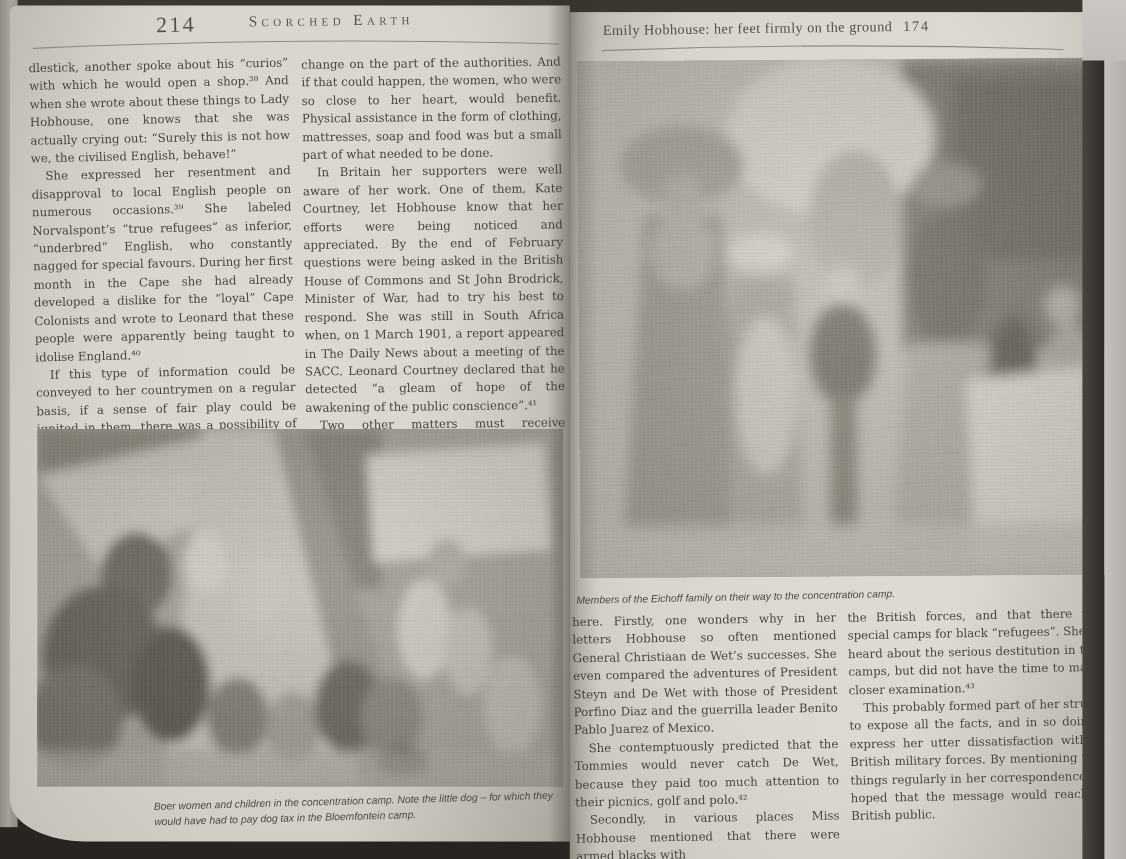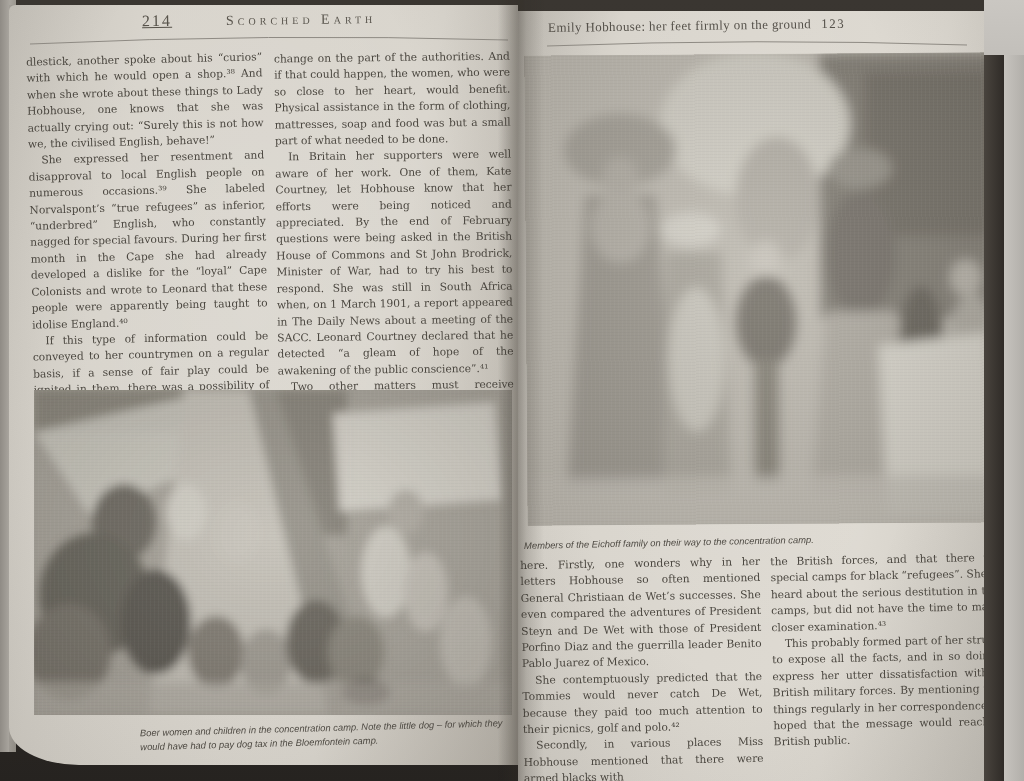--- a/index.html
+++ b/index.html
@@ -18,21 +18,21 @@
   .page-vignette{position:absolute;inset:0;pointer-events:none;
     background:radial-gradient(ellipse at 48% 38%,rgba(255,255,255,0.10) 0%,rgba(0,0,0,0) 55%,rgba(40,36,30,0.12) 100%);}
   .gutter-shadow{position:absolute;left:498px;top:0;width:46px;height:781px;pointer-events:none;
     background:linear-gradient(90deg,rgba(50,45,38,0) 0%,rgba(50,45,38,0.38) 42%,rgba(50,45,38,0.18) 62%,rgba(50,45,38,0) 100%);}
   .right-stack-top{position:absolute;left:984px;top:0;width:40px;height:57px;background:linear-gradient(180deg,#cac7c2,#c2bfba);}
   .right-dark-gap{position:absolute;left:984px;top:55px;width:20px;height:726px;background:linear-gradient(90deg,#49443e,#2f2b27);}
   .right-stack-side{position:absolute;left:1004px;top:55px;width:20px;height:726px;
     background:linear-gradient(90deg,#c6c3be,#b2afaa);}
 
   
-  .lp-pagenum{position:absolute;left:142px;top:12px;font-size:16px;letter-spacing:2px;color:#56524a;transform:rotate(-1deg);text-decoration:underline;}
+  .lp-pagenum{position:absolute;left:142px;top:12px;font-size:20px;letter-spacing:2px;color:#56524a;transform:rotate(-1deg);}
   .lp-head{position:absolute;left:226px;top:12px;font-size:14px;font-variant:small-caps;
     letter-spacing:4px;color:#5a564e;transform:rotate(-0.8deg);}
   .head-rule{position:absolute;pointer-events:none;}
   .rp-head{position:absolute;left:548px;top:17px;width:420px;font-size:13px;letter-spacing:0.4px;
     color:#55514a;transform:rotate(-0.8deg);white-space:nowrap;}
   .rp-pagenum{margin-left:10px;letter-spacing:1.5px;}
 
   
   .col{position:absolute;}
   .col p{margin:0;text-align:justify;text-indent:13px;
@@ -120,21 +120,21 @@
       </g>
     </svg>
   </div>
   <div class="caption lp-caption">Boer women and children in the concentration camp. Note the little dog – for which they would have had to pay dog tax in the Bloemfontein camp.</div>
 
   <div class="right-page">
     <div class="page-vignette"></div>
   </div>
 
   <div class="rp-head">
-    <span>Emily Hobhouse: her feet firmly on the ground</span><span class="rp-pagenum">123</span>
+    <span>Emily Hobhouse: her feet firmly on the ground</span><span class="rp-pagenum">174</span>
   </div>
   <svg class="head-rule" style="left:545px;top:36px" width="424" height="14">
     <path d="M2,10 Q212,2 422,9" stroke="#8e8a83" stroke-width="1" fill="none"></path>
   </svg>
 
   <div class="photo rp-photo">
     <svg viewBox="0 0 482 470" preserveAspectRatio="none">
       <defs>
           <filter id="b2" x="-20%" y="-20%" width="140%" height="140%">
             <feGaussianBlur stdDeviation="6"></feGaussianBlur>

